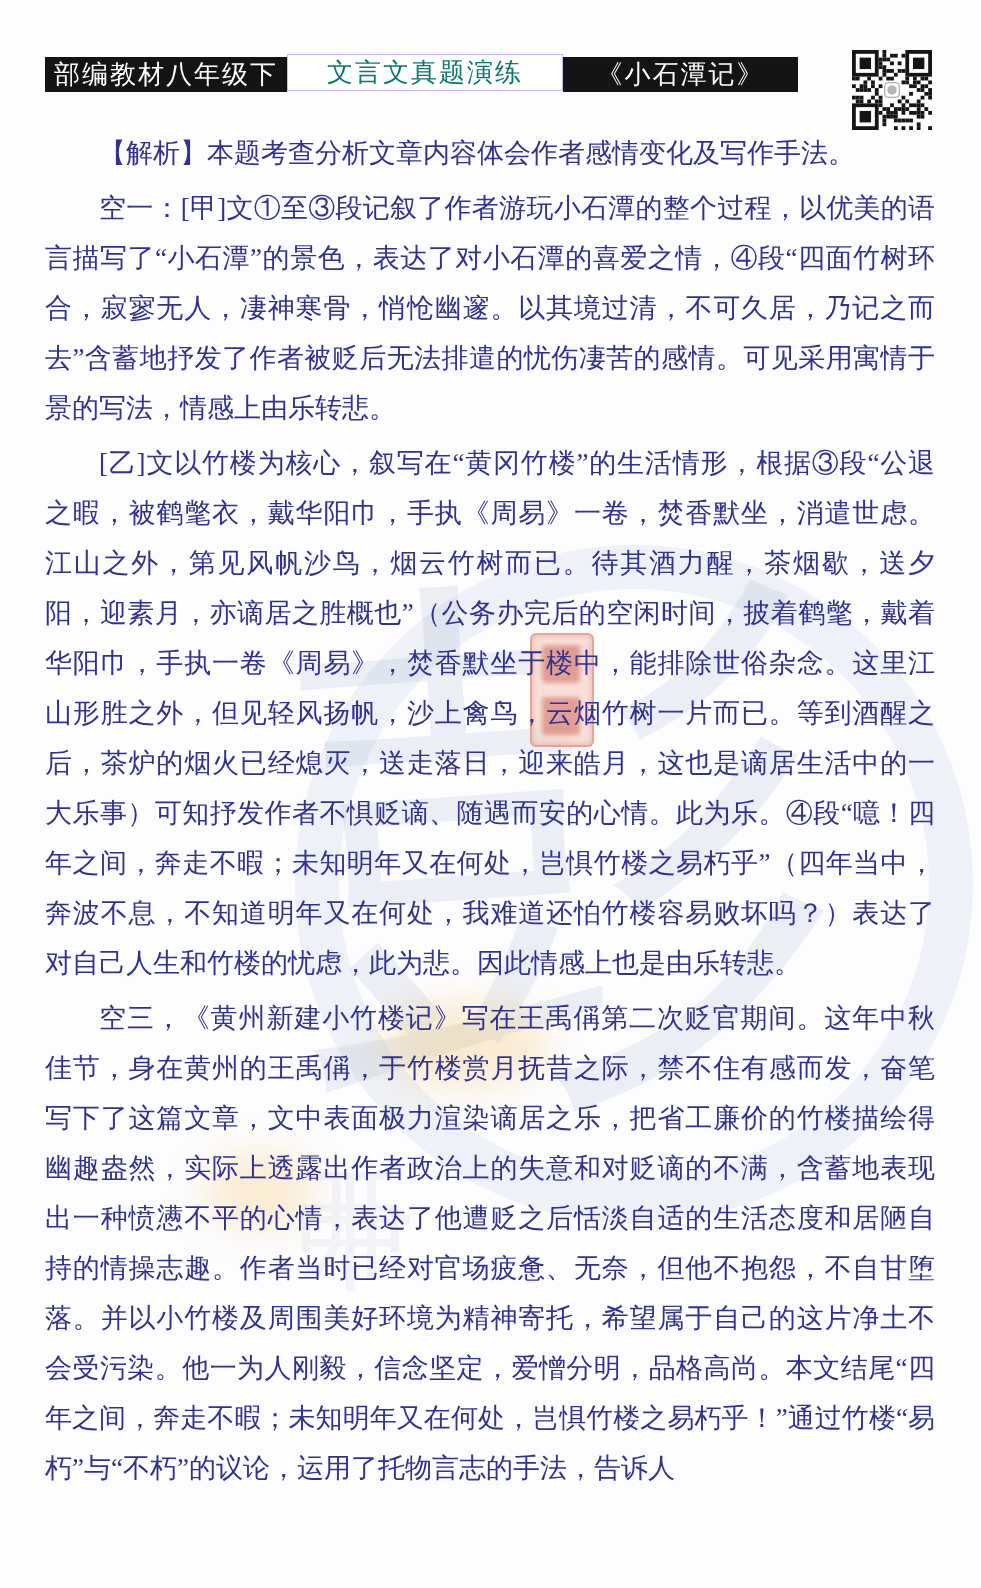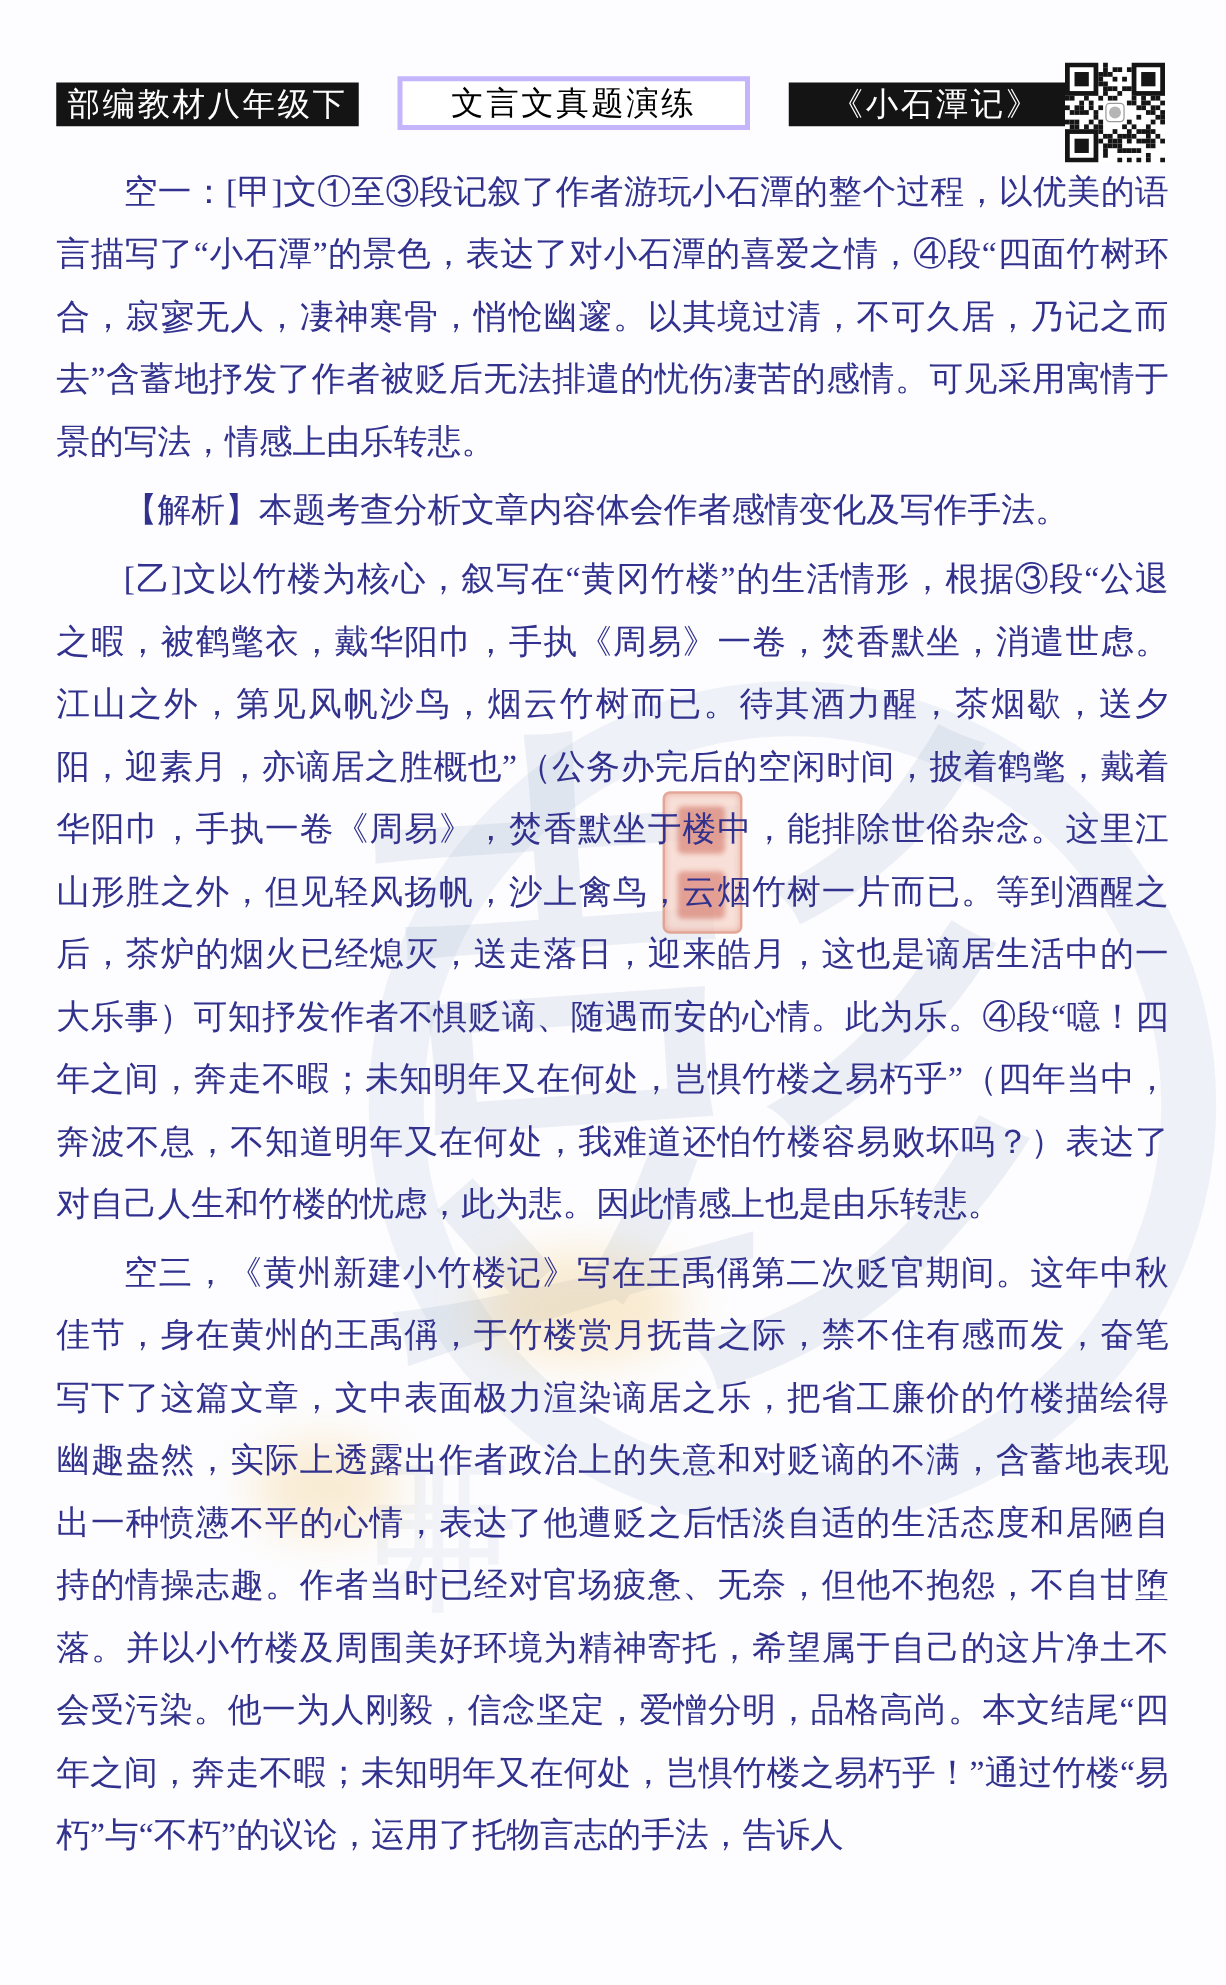--- a/index.html
+++ b/index.html
@@ -44,35 +44,35 @@
   .wm-blob2{left:200px;top:1150px;width:120px;height:80px;opacity:.28;}
   .wm-strokes{
     position:absolute;left:300px;top:1080px;width:120px;height:330px;
     color:var(--wmGray,#aebdd2);opacity:.14;font-size:120px;line-height:130px;
     writing-mode:vertical-rl;text-orientation:upright;
     font-family:"Liberation Serif","DejaVu Serif",serif;user-select:none;
   }
   
   .hdr{
     position:absolute;left:45px;top:57px;height:44px;
-    display:flex;align-items:flex-end;z-index:3;gap:31px;
+    display:flex;align-items:flex-start;z-index:3;
   }
   .seg{
     display:flex;align-items:center;justify-content:center;
     font-family:"Liberation Sans","DejaVu Sans",sans-serif;
     font-size:26px;letter-spacing:2px;white-space:nowrap;
   }
   .seg-dark{
     background:var(--headerBg,#141414);color:var(--headerFg,#ffffff);
   }
   .seg-left{width:242px;}
   .seg-right{width:235px;}
   .seg-light{
-    width:274px;background:#ffffff;color:#000000;
-    border:4px solid #c4b5fd;
+    width:274px;background:#ffffff;color:#0f766e;
+    border:1px solid #c4b5fd;
     margin:-3px 0;z-index:4;
   }
   
   .qr{
     position:absolute;left:852px;top:50px;width:80px;height:80px;z-index:3;
     background:#fff;
   }
   .qr svg{display:block;}
   
   .content{
@@ -236,19 +236,19 @@
         <rect x="60.95238095238095" y="7.619047619047619" width="11.428571428571427" height="11.428571428571427" fill="#151515"></rect>
         <rect x="0" y="53.33333333333333" width="26.666666666666664" height="26.666666666666664" fill="#151515"></rect>
         <rect x="3.8095238095238093" y="57.14285714285714" width="19.047619047619047" height="19.047619047619047" fill="#fff"></rect>
         <rect x="7.619047619047619" y="60.95238095238095" width="11.428571428571427" height="11.428571428571427" fill="#151515"></rect>
         <rect x="32.76190476190476" y="32.76190476190476" width="14.476190476190474" height="14.476190476190474" rx="3" fill="#fff" stroke="#9a9a9a"></rect>
         <circle cx="40" cy="40" r="4.761904761904762" fill="#b5b5b5"></circle>
       </svg>
   </div>
 
   <main class="content">
+    <p class="para">【解析】本题考查分析文章内容体会作者感情变化及写作手法。</p>
     <p class="para">空一：[甲]文①至③段记叙了作者游玩小石潭的整个过程，以优美的语言描写了“小石潭”的景色，表达了对小石潭的喜爱之情，④段“四面竹树环合，寂寥无人，凄神寒骨，悄怆幽邃。以其境过清，不可久居，乃记之而去”含蓄地抒发了作者被贬后无法排遣的忧伤凄苦的感情。可见采用寓情于景的写法，情感上由乐转悲。</p>
-    <p class="para">【解析】本题考查分析文章内容体会作者感情变化及写作手法。</p>
     <p class="para">[乙]文以竹楼为核心，叙写在“黄冈竹楼”的生活情形，根据③段“公退之暇，被鹤氅衣，戴华阳巾，手执《周易》一卷，焚香默坐，消遣世虑。江山之外，第见风帆沙鸟，烟云竹树而已。待其酒力醒，茶烟歇，送夕阳，迎素月，亦谪居之胜概也”（公务办完后的空闲时间，披着鹤氅，戴着华阳巾，手执一卷《周易》，焚香默坐于楼中，能排除世俗杂念。这里江山形胜之外，但见轻风扬帆，沙上禽鸟，云烟竹树一片而已。等到酒醒之后，茶炉的烟火已经熄灭，送走落日，迎来皓月，这也是谪居生活中的一大乐事）可知抒发作者不惧贬谪、随遇而安的心情。此为乐。④段“噫！四年之间，奔走不暇；未知明年又在何处，岂惧竹楼之易朽乎”（四年当中，奔波不息，不知道明年又在何处，我难道还怕竹楼容易败坏吗？）表达了对自己人生和竹楼的忧虑，此为悲。因此情感上也是由乐转悲。</p>
     <p class="para">空三，《黄州新建小竹楼记》写在王禹偁第二次贬官期间。这年中秋佳节，身在黄州的王禹偁，于竹楼赏月抚昔之际，禁不住有感而发，奋笔写下了这篇文章，文中表面极力渲染谪居之乐，把省工廉价的竹楼描绘得幽趣盎然，实际上透露出作者政治上的失意和对贬谪的不满，含蓄地表现出一种愤懑不平的心情，表达了他遭贬之后恬淡自适的生活态度和居陋自持的情操志趣。作者当时已经对官场疲惫、无奈，但他不抱怨，不自甘堕落。并以小竹楼及周围美好环境为精神寄托，希望属于自己的这片净土不会受污染。他一为人刚毅，信念坚定，爱憎分明，品格高尚。本文结尾“四年之间，奔走不暇；未知明年又在何处，岂惧竹楼之易朽乎！”通过竹楼“易朽”与“不朽”的议论，运用了托物言志的手法，告诉人</p>
   </main>
 
 </div>
 
 </body></html>

